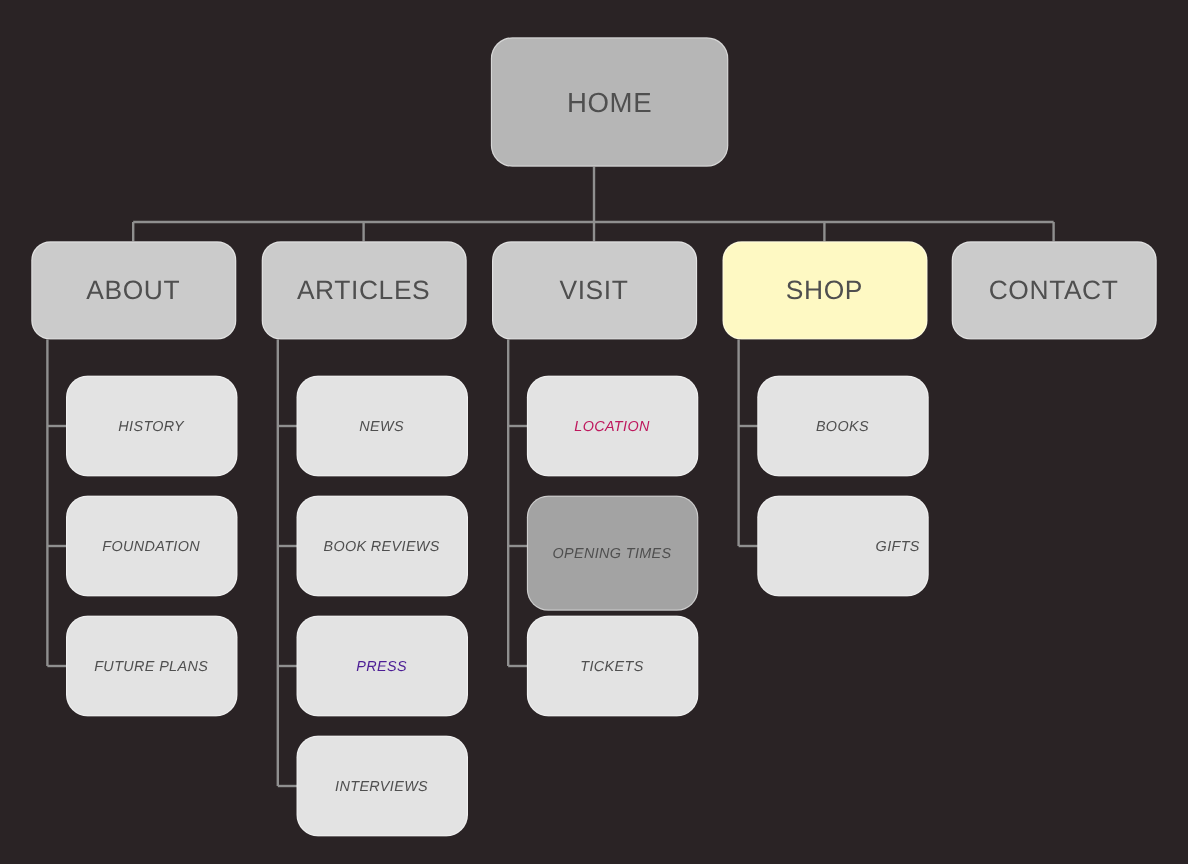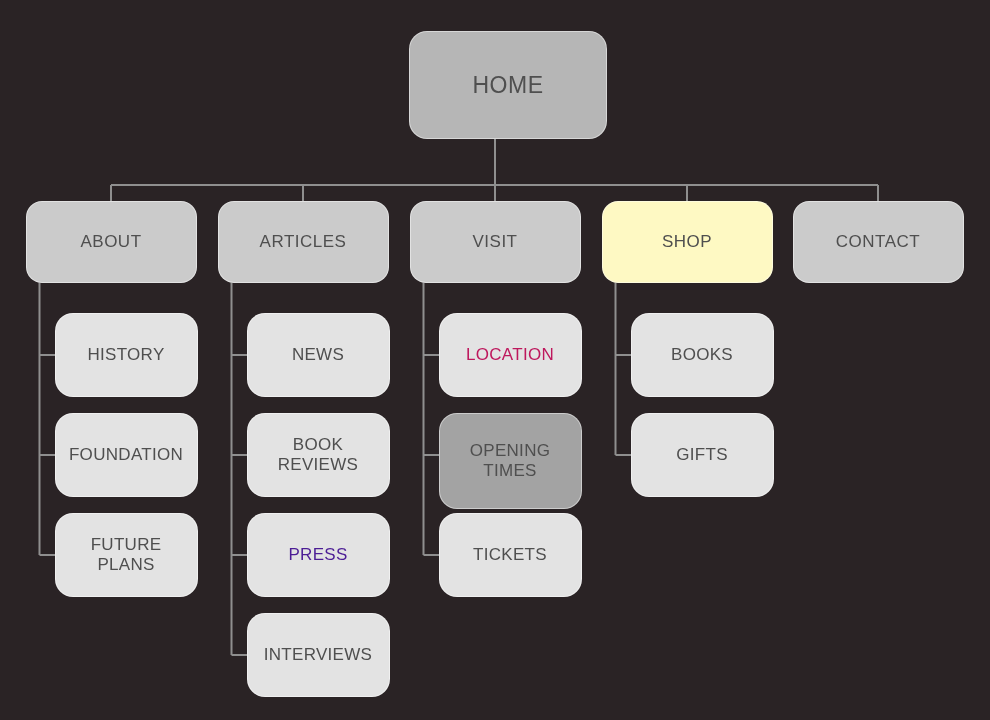--- a/index.html
+++ b/index.html
@@ -21,22 +21,22 @@
     display: flex;
     align-items: center;
     justify-content: center;
     border: 1px solid rgba(255,255,255,0.45);
     text-align: center;
     letter-spacing: 0.5px;
     text-transform: uppercase;
   }
   .node .node-label { padding: 0 6px; }
   .lvl-root { border-radius: 18px; font-size: 23px; }
-  .lvl-2    { border-radius: 16px; font-size: 17px; }
-  .lvl-3    { border-radius: 18px; font-size: 17px; letter-spacing: 0.3px; }
+  .lvl-2    { border-radius: 16px; font-size: 22px; }
+  .lvl-3    { border-radius: 18px; font-size: 12px; letter-spacing: 0.3px; font-style: italic; }
 </style>
 </head>
 <body style="background: rgb(42, 35, 37);">
 
 <div class="canvas">
   <svg class="connectors" width="990" height="720">
       <line x1="495" y1="139" x2="495" y2="185" stroke="#8f8f8f" stroke-width="2"></line>
       <line x1="111" y1="185" x2="878" y2="185" stroke="#8f8f8f" stroke-width="2"></line>
       <line x1="111" y1="185" x2="111" y2="201" stroke="#8f8f8f" stroke-width="2"></line>
       <line x1="39.5" y1="283" x2="39.5" y2="555" stroke="#8f8f8f" stroke-width="2"></line>
@@ -102,20 +102,20 @@
       </div>
       <div class="node lvl-3" style="left: 438.5px; top: 513px; width: 143px; height: 84px; background: rgb(227, 227, 227); color: rgb(79, 79, 79);">
         <span class="node-label">TICKETS</span>
       </div>
       <div class="node lvl-2" style="left: 601.5px; top: 201px; width: 171px; height: 82px; background: #fef9c3; color: rgb(79, 79, 79);">
         <span class="node-label">SHOP</span>
       </div>
       <div class="node lvl-3" style="left: 630.5px; top: 313px; width: 143px; height: 84px; background: rgb(227, 227, 227); color: rgb(79, 79, 79);">
         <span class="node-label">BOOKS</span>
       </div>
-      <div class="node lvl-3" style="left: 630.5px; top: 413px; width: 143px; height: 84px; background: rgb(227, 227, 227); color: rgb(79, 79, 79);">
+      <div class="node lvl-3" style="left: 630.5px; top: 413px; width: 143px; height: 84px; background: rgb(227, 227, 227); color: rgb(79, 79, 79); justify-content: flex-end;">
         <span class="node-label">GIFTS</span>
       </div>
       <div class="node lvl-2" style="left: 792.5px; top: 201px; width: 171px; height: 82px; background: rgb(203, 203, 203); color: rgb(79, 79, 79);">
         <span class="node-label">CONTACT</span>
       </div>
     </div>
 </div>
 
 </body></html>

